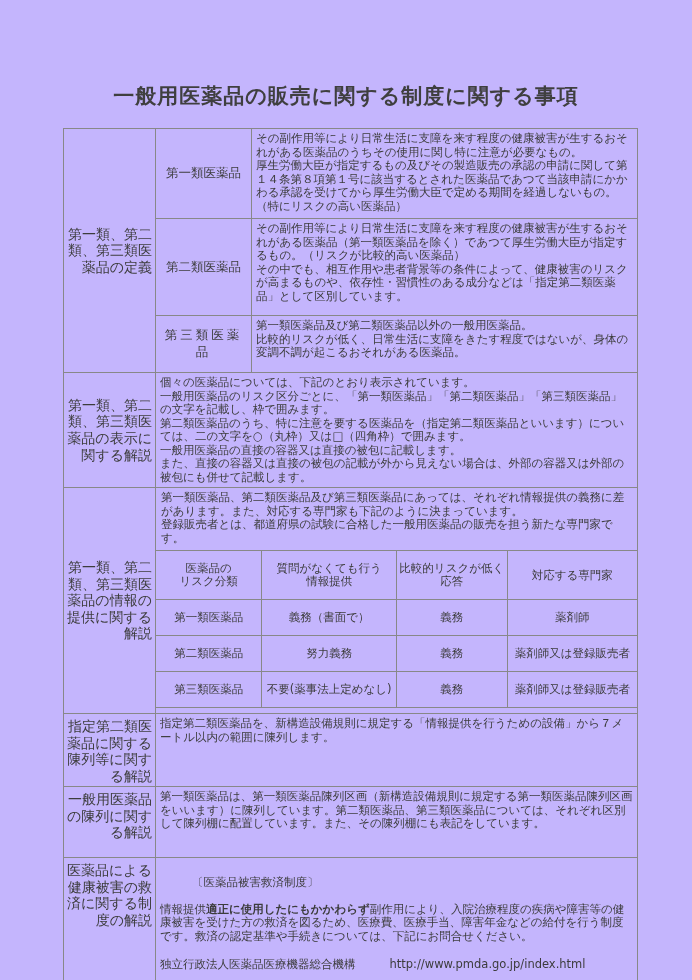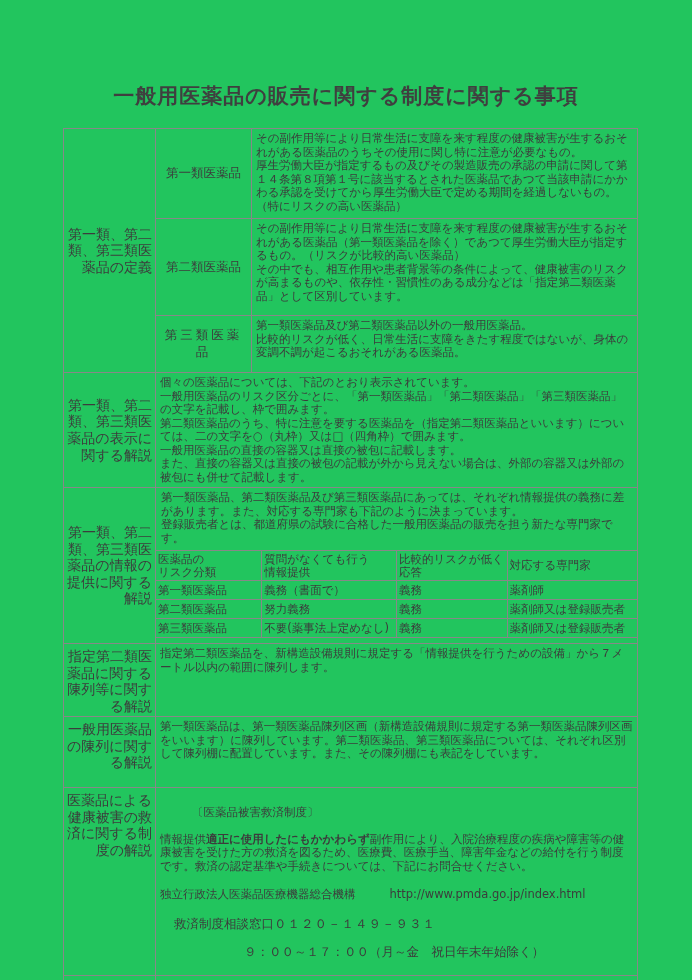--- a/index.html
+++ b/index.html
@@ -2,21 +2,21 @@
 <html lang="ja"><head>
 <meta charset="utf-8">
 <style>
   html,body{margin:0;padding:0;background:#ffffff;}
   body{
     width:692px;height:980px;
     font-family:"DejaVu Sans","Liberation Sans",sans-serif;
     color:#3c3c3c;
     -webkit-font-smoothing:antialiased;
   }
-  .sheet{position:relative;width:692px;height:980px;background:#22c55e;overflow:hidden;}
+  .sheet{position:relative;width:692px;height:980px;background:#c4b5fd;overflow:hidden;}
   .doc-title{
     padding-top:82px;
     text-align:center;
     font-size:21px;
     font-weight:600;
     letter-spacing:1px;
     color:#3f3f3f;
   }
   table.main{
     position:absolute;left:63px;top:128px;width:574px;
@@ -48,22 +48,22 @@
   }
   td.nopad{padding:0 !important;}
   .intro{padding:3px 5px;}
   table.inner{
     width:100%;border-collapse:collapse;table-layout:fixed;
     margin-top:2px;margin-bottom:5px;
   }
   table.inner td{
     border:1.5px solid #888;
     font-size:11.5px;line-height:13px;
-    text-align:left;vertical-align:middle;
-    padding:1px 2px;
+    text-align:center;vertical-align:middle;
+    padding:11px 2px;
     white-space:pre-line;
   }
   table.inner tr td:first-child{border-left:none;}
   table.inner tr td:last-child{border-right:none;}
   .r-head{padding:1px 0 0 0;margin-left:32px;}
   .r-para{padding:0;}
   .r-org{padding-top:1px;}
   .r-url{margin-left:34px;}
   .r-phone{padding:2px 0 0 14px;font-size:12.5px;}
   .r-phone .num{margin-left:0;letter-spacing:1px;}

